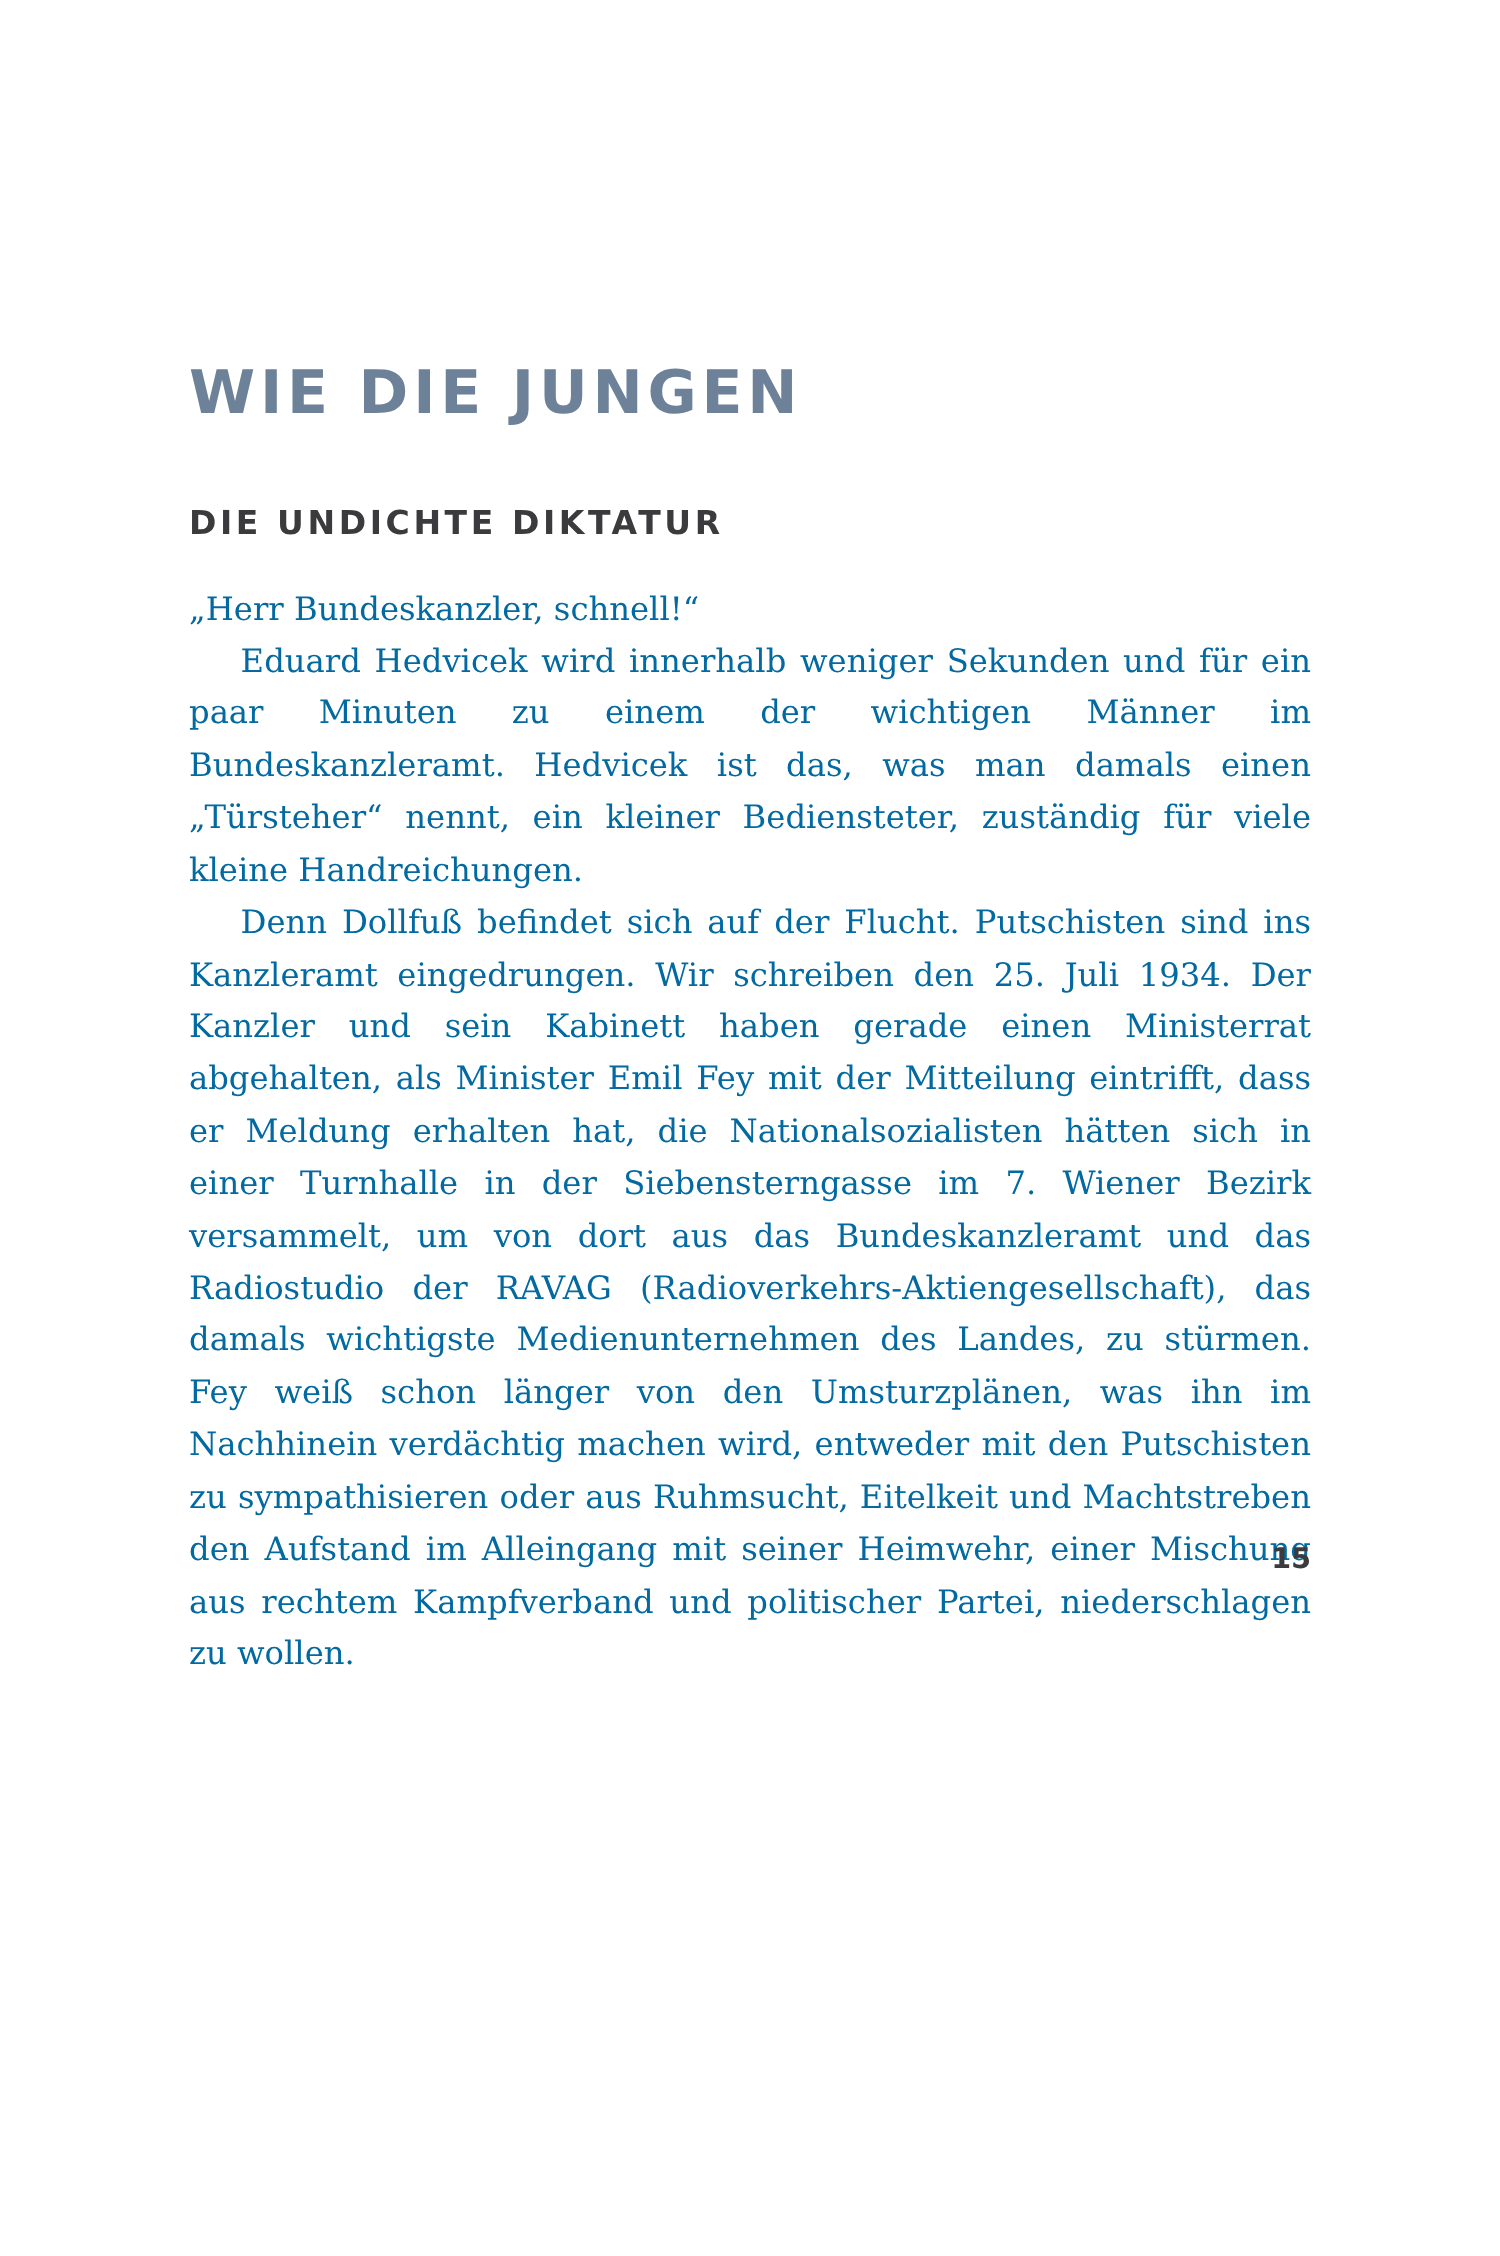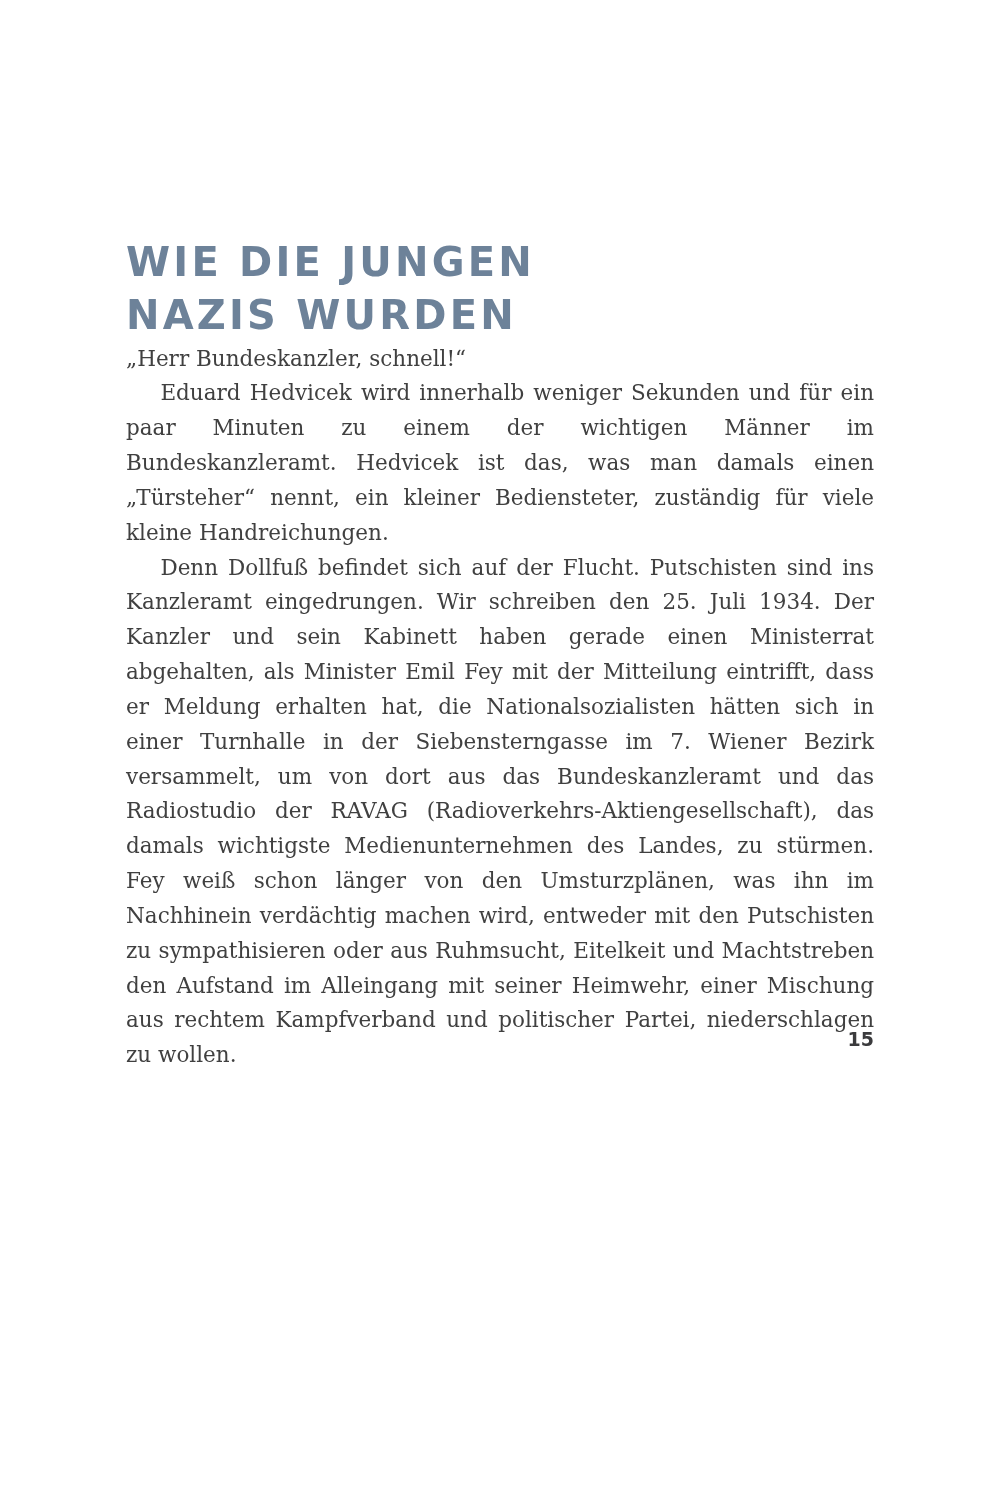--- a/index.html
+++ b/index.html
@@ -39,21 +39,21 @@
     font-family: "DejaVu Sans", sans-serif;
     font-weight: bold;
     color: #3b3b3d;
     font-size: 22px;
     letter-spacing: 2.4px;
     margin: 48px 0 28px 0;
     text-transform: uppercase;
   }
   .body-text {
     font-family: "DejaVu Serif", serif;
-    color: #404040;
+    color: #0369a1;
     font-size: 21.5px;
     line-height: 1.62;
     text-align: justify;
     hyphens: manual;
   }
   .body-text p {
     margin: 0;
   }
   .body-text p.indent {
     text-indent: 1.6em;
@@ -71,23 +71,23 @@
 </style>
 </head>
 <body>
 
 <div class="page">
 
   <div class="content">
 
     <h1 class="chapter-title">
       <span class="line">WIE DIE JUNGEN</span>
-      <span class="line">NAZIS WURDEN</span>
     </h1>
 
+    <h2 class="section-title">DIE UNDICHTE DIKTATUR</h2>
 
     <div class="body-text">
       <p>„Herr Bundeskanzler, schnell!“</p>
       <p class="indent">Eduard Hedvicek wird innerhalb weniger Sekunden und für ein paar Minuten zu einem der wichtigen Männer im Bundeskanzleramt. Hedvicek ist das, was man damals einen „Türsteher“ nennt, ein kleiner Bediensteter, zuständig für viele kleine Handreichungen.</p>
       <p class="indent">Denn Dollfuß befindet sich auf der Flucht. Putschisten sind ins Kanzleramt eingedrungen. Wir schreiben den 25. Juli 1934. Der Kanzler und sein Kabinett haben gerade einen Ministerrat abgehalten, als Minister Emil Fey mit der Mitteilung eintrifft, dass er Meldung erhalten hat, die Nationalsozialisten hätten sich in einer Turnhalle in der Siebensterngasse im 7. Wiener Bezirk versammelt, um von dort aus das Bundeskanzleramt und das Radiostudio der RAVAG (Radioverkehrs-Aktiengesellschaft), das damals wichtigste Medienunternehmen des Landes, zu stürmen. Fey weiß schon länger von den Umsturzplänen, was ihn im Nachhinein verdächtig machen wird, entweder mit den Putschisten zu sympathisieren oder aus Ruhmsucht, Eitelkeit und Machtstreben den Aufstand im Alleingang mit seiner Heimwehr, einer Mischung aus rechtem Kampfverband und politischer Partei, niederschlagen zu wollen.</p>
     </div>
 
   </div>
 
   <div class="page-number">15</div>

